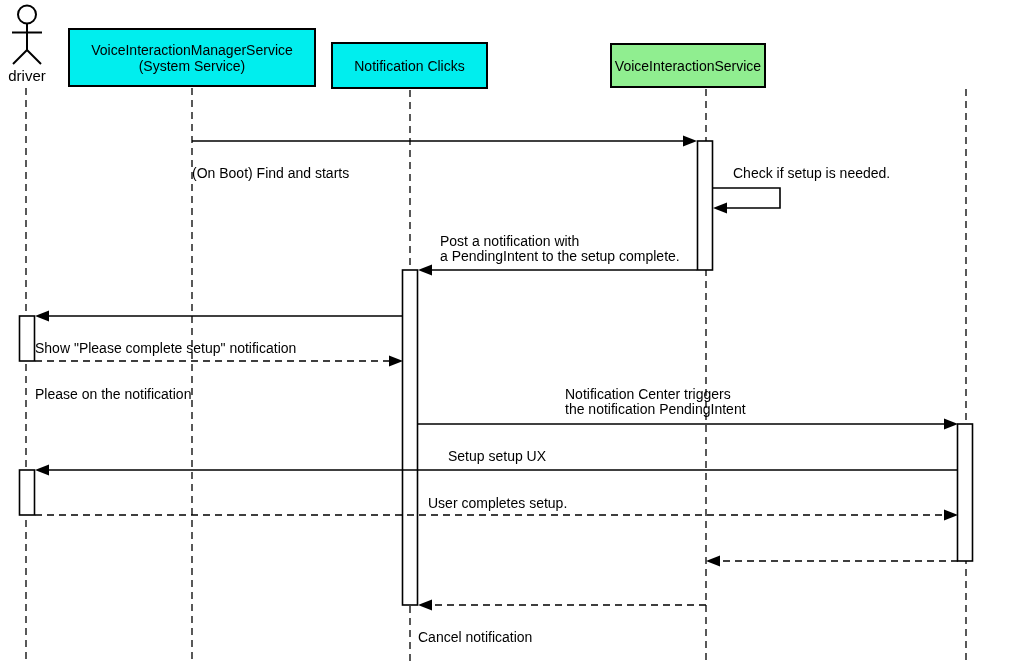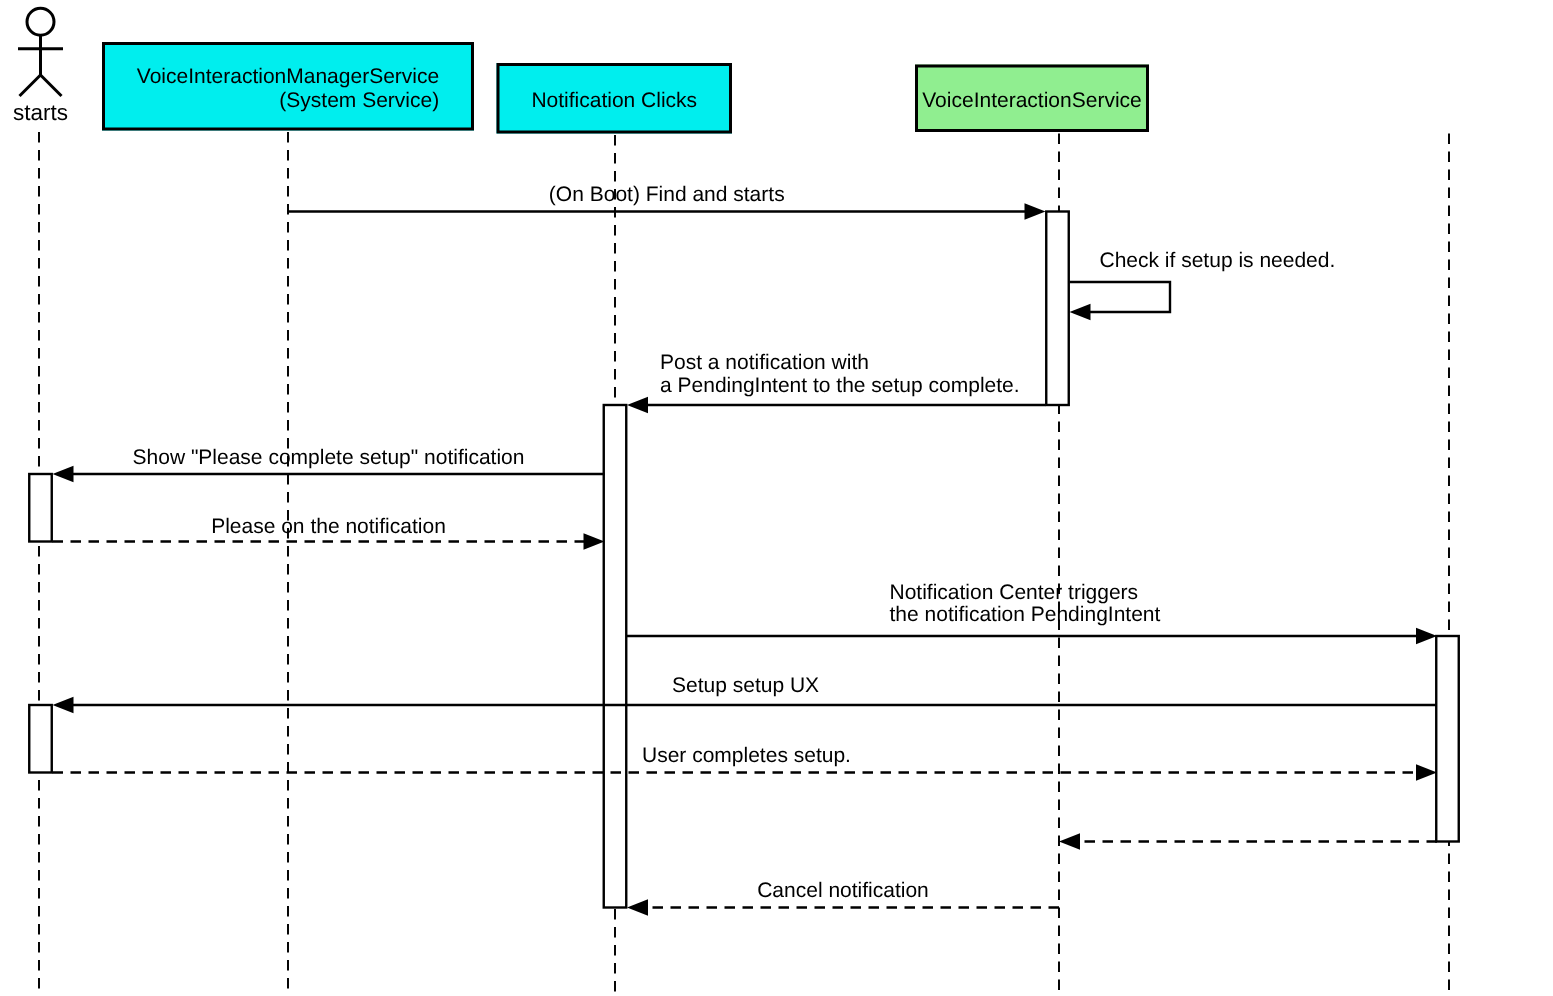--- a/index.html
+++ b/index.html
@@ -9,29 +9,29 @@
   }
   #gfx{position:absolute;left:0;top:0;}
   .lifeline{stroke:#000;stroke-width:1.3;stroke-dasharray:7 5;}
   .act{fill:#fff;stroke:#000;stroke-width:1.6;}
   .msg{stroke:#000;stroke-width:1.6;fill:none;}
   .dash{stroke-dasharray:7 5;}
   .head{fill:#000;stroke:none;}
   .actor{stroke:#000;stroke-width:2;fill:none;}
   .pbox{
     position:absolute;box-sizing:border-box;border:2.5px solid #000;
-    display:flex;align-items:center;justify-content:center;text-align:right;
+    display:flex;align-items:center;justify-content:center;text-align:center;
     font-size:14px;line-height:16px;white-space:pre-line;
   }
   .cyan{background:#00EEEE;}
   .green{background:#90EE90;}
   .mlabel{
     position:absolute;font-size:14px;line-height:15px;white-space:pre-line;
   }
-  .center{text-align:center;}
+  .center{text-align:left;margin-top:44px;}
   .alabel{position:absolute;font-size:15px;text-align:center;}
 </style>
 </head>
 <body>
 
 <div id="canvas">
 
   <svg id="gfx" width="1035" height="664" viewBox="0 0 1035 664">
 
     <g>
@@ -104,27 +104,27 @@
     <span>VoiceInteractionManagerService
 (System Service)</span>
   </div>
   <div class="pbox cyan" style="left:331px;top:42px;width:157px;height:47px">
     <span>Notification Clicks</span>
   </div>
   <div class="pbox green" style="left:610px;top:43px;width:156px;height:45px">
     <span>VoiceInteractionService</span>
   </div>
 
-  <div class="alabel" style="left:1px;top:67px;width:52px">starts</div>
+  <div class="alabel" style="left:1px;top:67px;width:52px">driver</div>
 
   <div class="mlabel center" style="left:192px;top:122px;width:505px">(On Boot) Find and starts</div>
   <div class="mlabel" style="left:733px;top:166px">Check if setup is needed.</div>
   <div class="mlabel" style="left:440px;top:234px">Post a notification with
 a PendingIntent to the setup complete.</div>
   <div class="mlabel center" style="left:35px;top:297px;width:368px">Show "Please complete setup" notification</div>
   <div class="mlabel center" style="left:35px;top:343px;width:368px">Please on the notification</div>
-  <div class="mlabel" style="left:593px;top:387px">Notification Center triggers
+  <div class="mlabel" style="left:565px;top:387px">Notification Center triggers
 the notification PendingIntent</div>
   <div class="mlabel" style="left:448px;top:449px">Setup setup UX</div>
   <div class="mlabel" style="left:428px;top:496px">User completes setup.</div>
   <div class="mlabel center" style="left:418px;top:586px;width:288px">Cancel notification</div>
 
 </div>
 
 </body></html>

